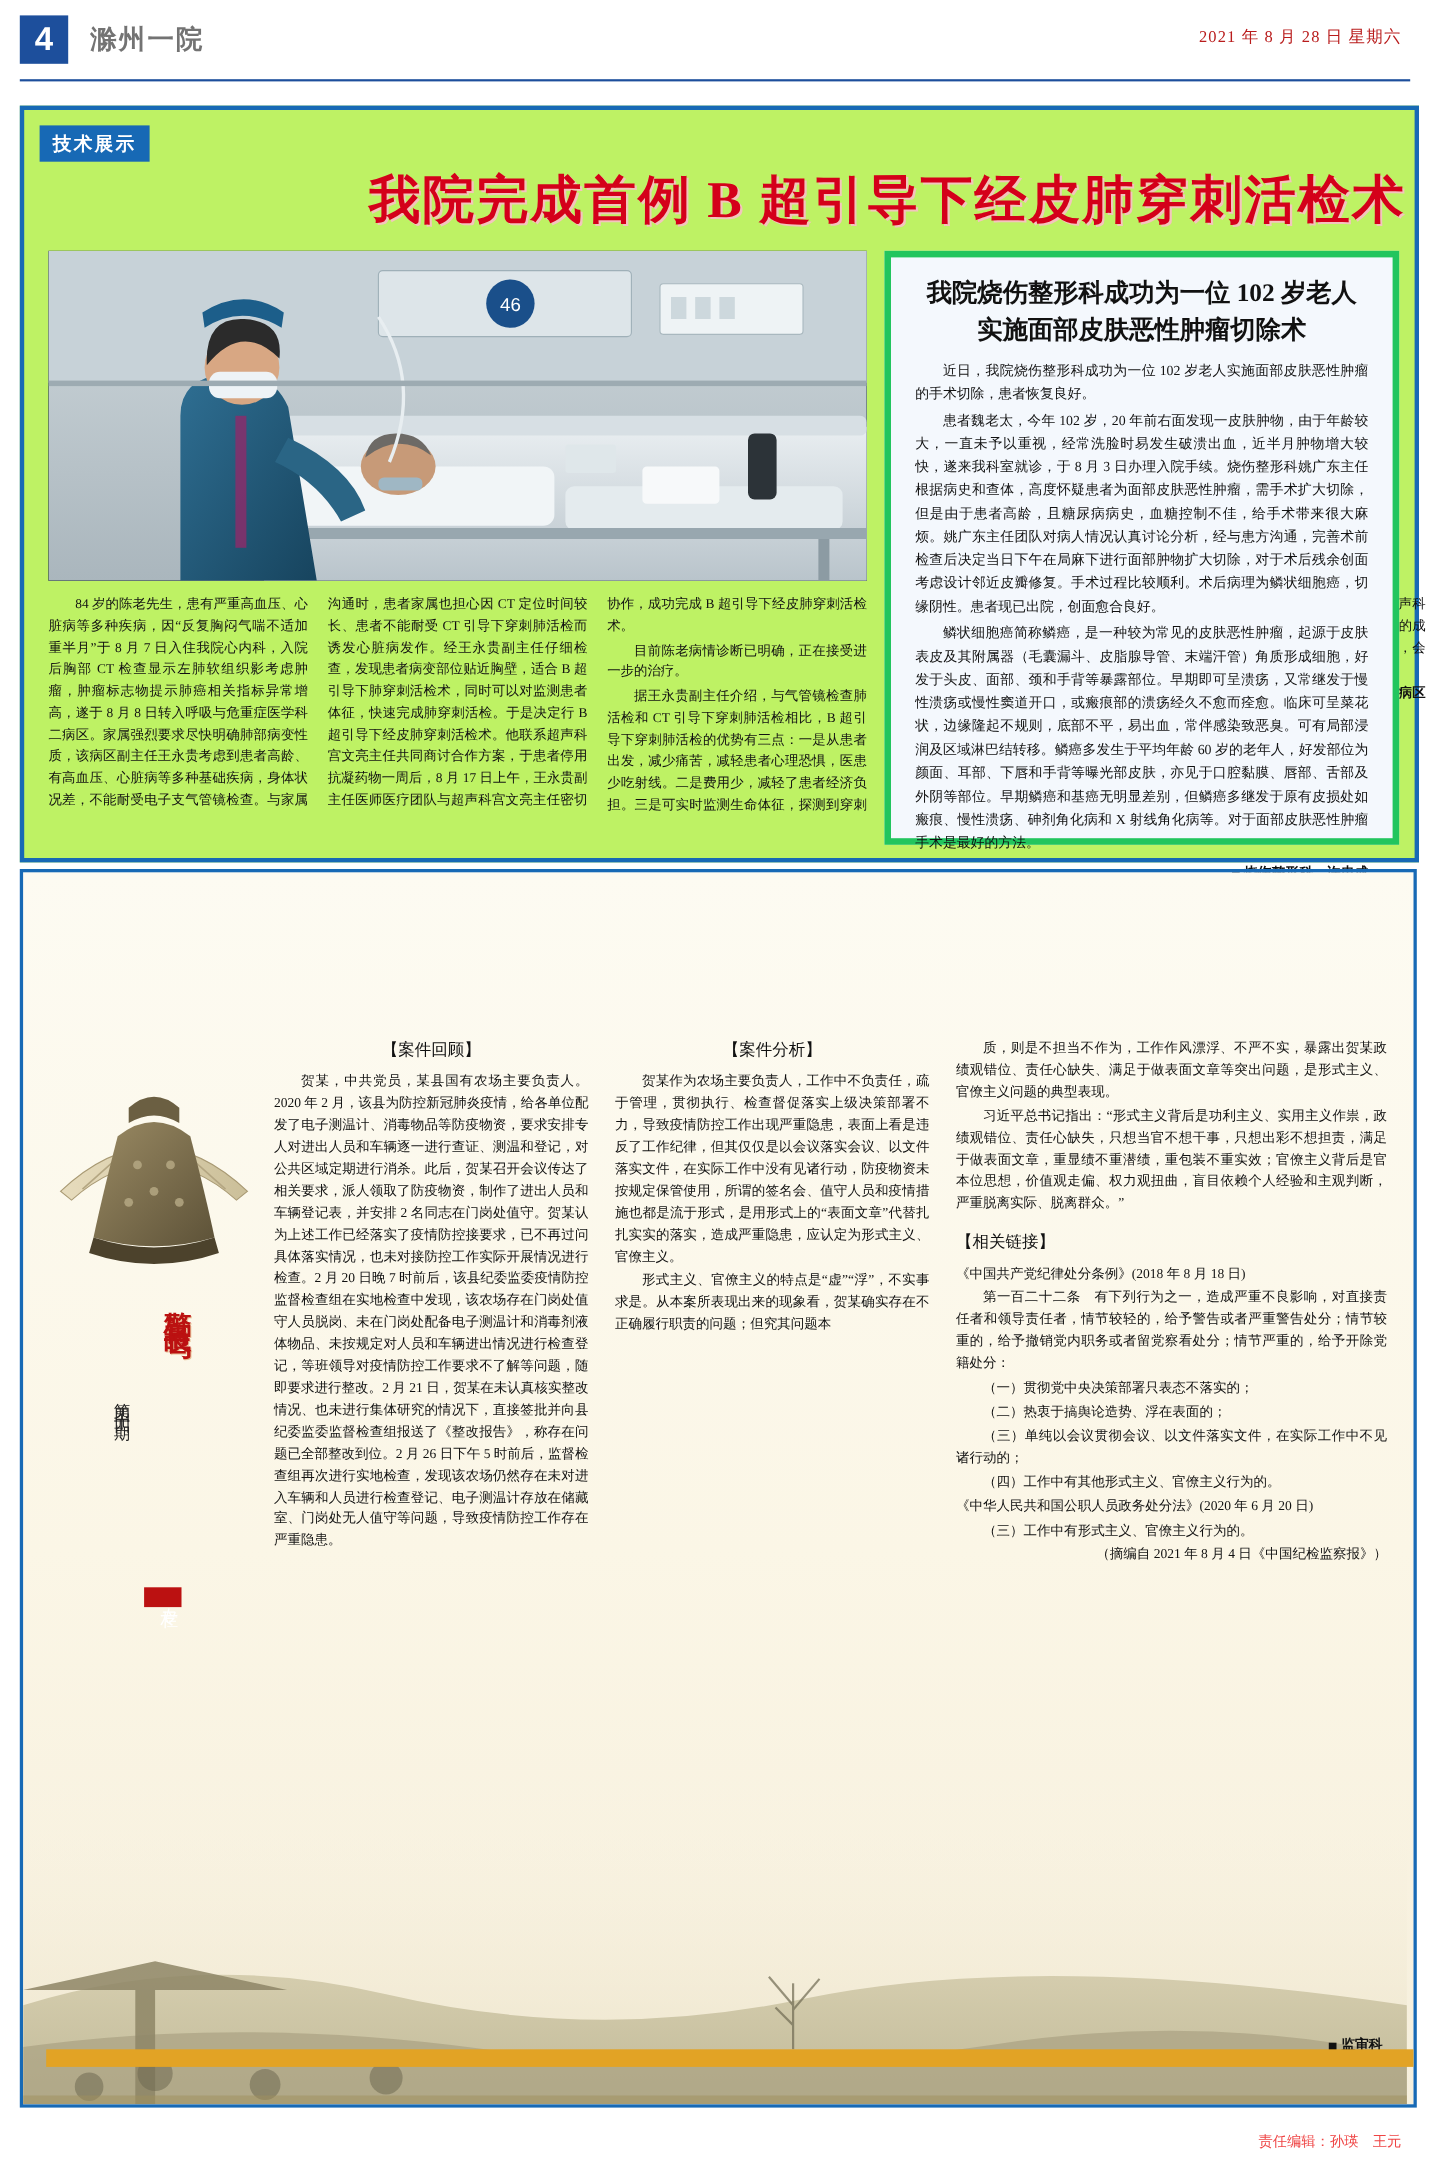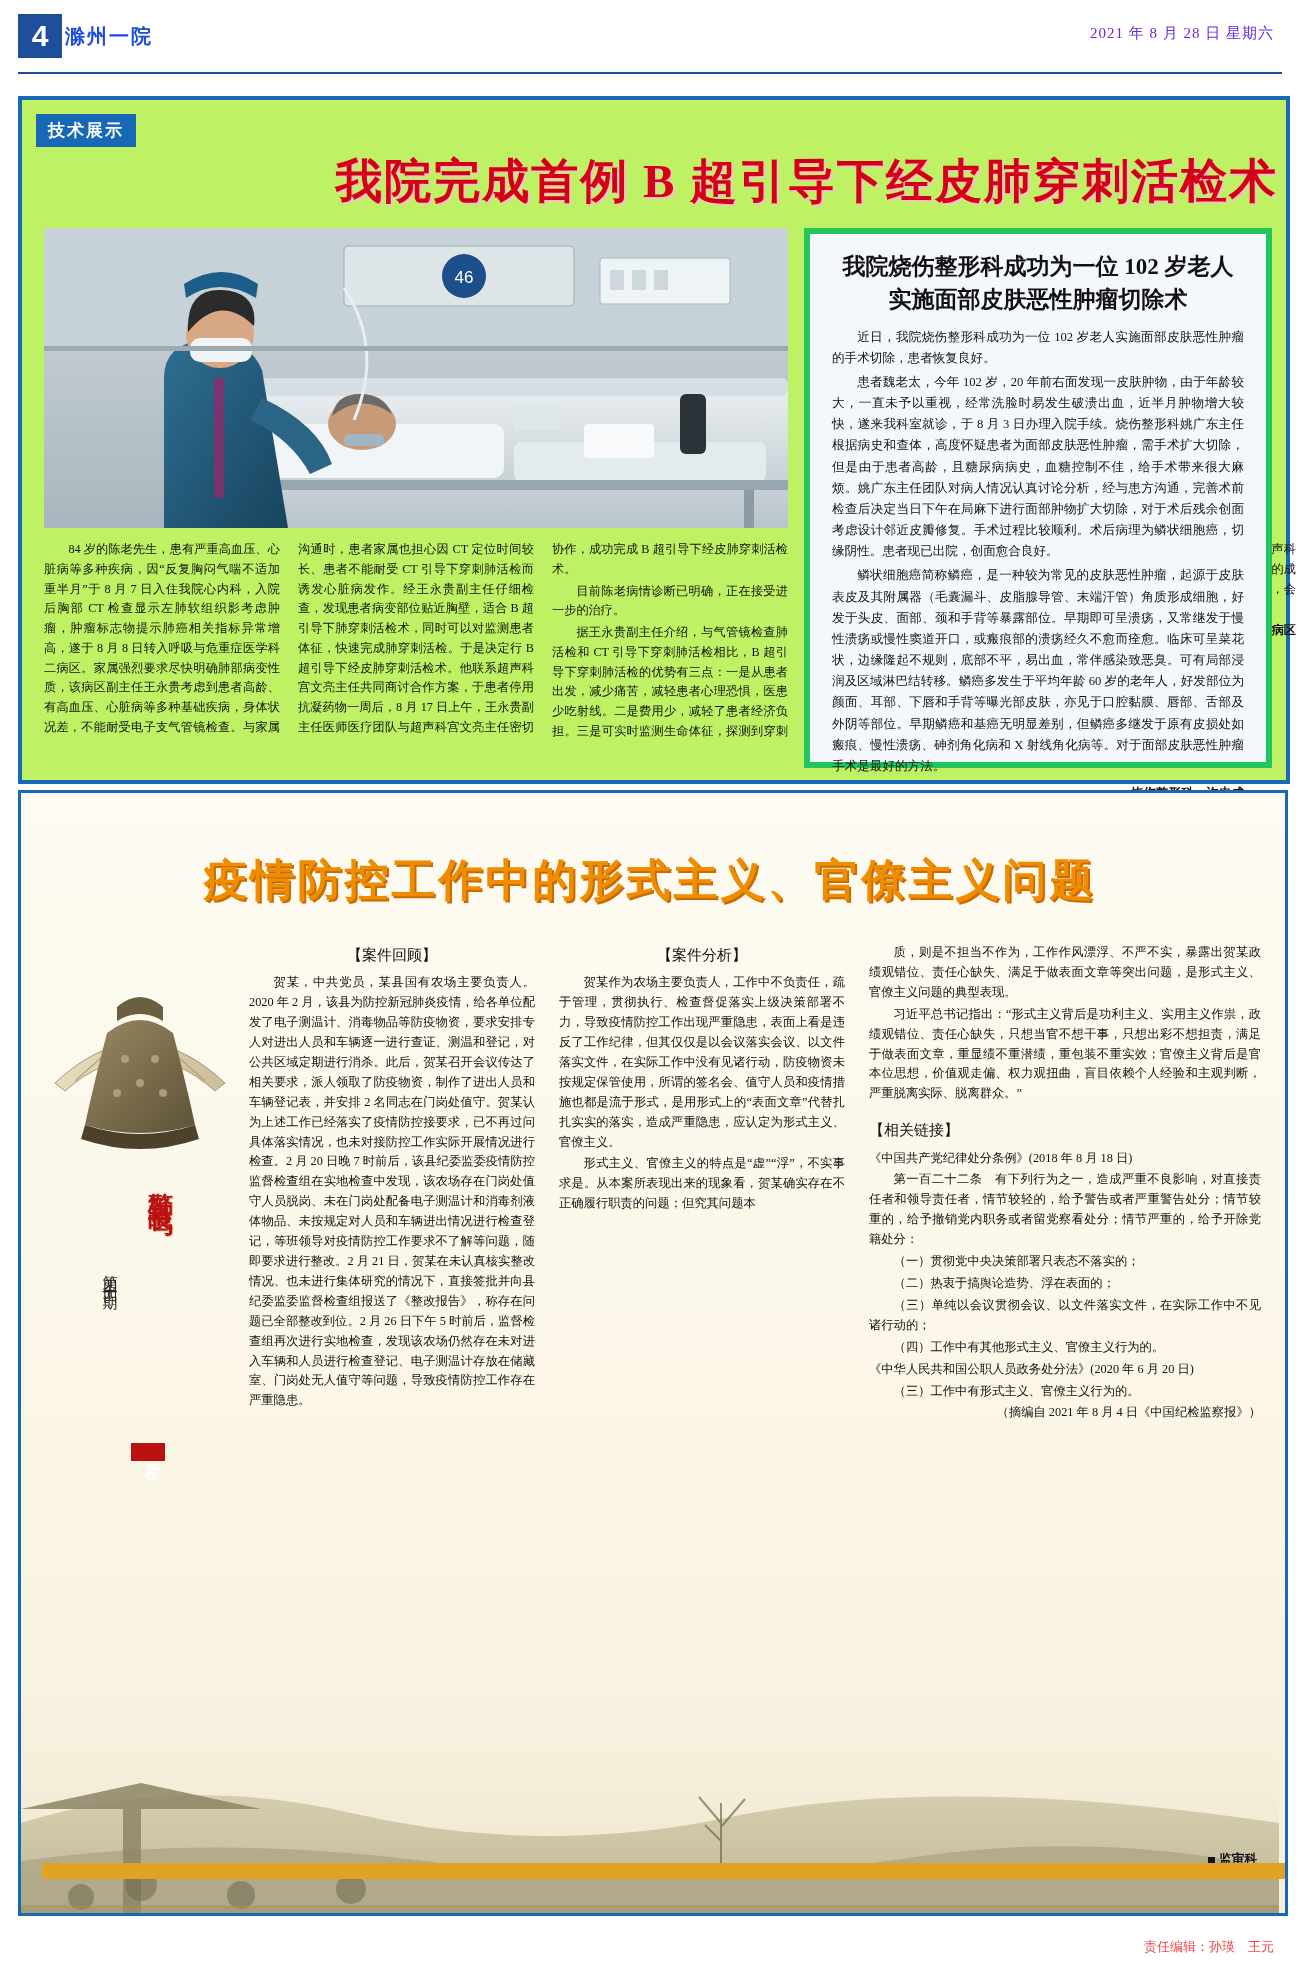--- a/index.html
+++ b/index.html
@@ -4,22 +4,22 @@
 <style>
   html,body{margin:0;padding:0;background:#ffffff;}
   body{width:1300px;height:1968px;font-family:"Liberation Serif",serif;color:#111;position:relative;overflow:hidden;}
   .page{width:1300px;height:1968px;position:relative;}
 
   
   .masthead{position:absolute;left:0;top:0;width:1300px;height:78px;}
   .mh-inner{position:absolute;left:18px;top:14px;display:flex;align-items:center;}
   .pagenum{width:44px;height:44px;background:#1d4f9c;color:#fff;font-weight:bold;font-size:30px;
            display:flex;align-items:center;justify-content:center;font-family:"Liberation Sans",sans-serif;}
-  .paper-name{margin-left:3px;font-size:20px;font-weight:bold;letter-spacing:2px;color:#1d4ed8;}
-  .mh-date{position:absolute;right:26px;top:24px;font-size:15px;color:#6d28d9;letter-spacing:1px;}
+  .paper-name{margin-left:20px;font-size:24px;font-weight:bold;letter-spacing:2px;color:#737373;}
+  .mh-date{position:absolute;right:26px;top:24px;font-size:15px;color:#b91c1c;letter-spacing:1px;}
   .mh-rule{position:absolute;left:18px;top:72px;width:1264px;height:2px;background:#1d4f9c;}
 
   
   .sec1{position:absolute;left:18px;top:96px;width:1264px;height:680px;border:4px solid #1769b5;background:#bef264;}
   .tag{position:absolute;left:14px;top:14px;background:#1769b5;color:#fff;font-size:17px;font-weight:bold;
        padding:5px 12px;letter-spacing:2px;}
   .headline1{position:absolute;left:0;top:50px;width:1256px;text-align:right;font-size:47px;font-weight:bold;
     color:#d4001a;letter-spacing:2px;font-family:"Liberation Serif",serif;
     text-shadow:2px 2px 0 #f3c5bd;}
   .photo{position:absolute;left:22px;top:128px;width:744px;height:300px;overflow:hidden;background:#0c1c3a;}
@@ -185,21 +185,20 @@
       </g>
       <g fill="#6f6a52" opacity="0.55">
         <circle cx="120" cy="272" r="16"></circle>
           <circle cx="220" cy="282" r="14"></circle>
           <circle cx="330" cy="276" r="15"></circle>
         <circle cx="60" cy="284" r="13"></circle>
       </g>
       <rect x="0" y="292" width="1258" height="8" fill="#a08f5c" opacity="0.5"></rect>
     </svg>
 
-    <div class="headline2">疫情防控工作中的形式主义、官僚主义问题</div>
 
     <div class="bellwrap">
       <svg width="190" height="250" viewBox="0 0 190 250" xmlns="http://www.w3.org/2000/svg">
         <defs>
           <linearGradient id="bellg" x1="0" y1="0" x2="1" y2="1">
             <stop offset="0" stop-color="#9a8a63"></stop>
               <stop offset="1" stop-color="#5d5238"></stop>
           </linearGradient>
           <linearGradient id="fang" x1="0" y1="0" x2="1" y2="0">
             <stop offset="0" stop-color="#e7dcbd"></stop>

